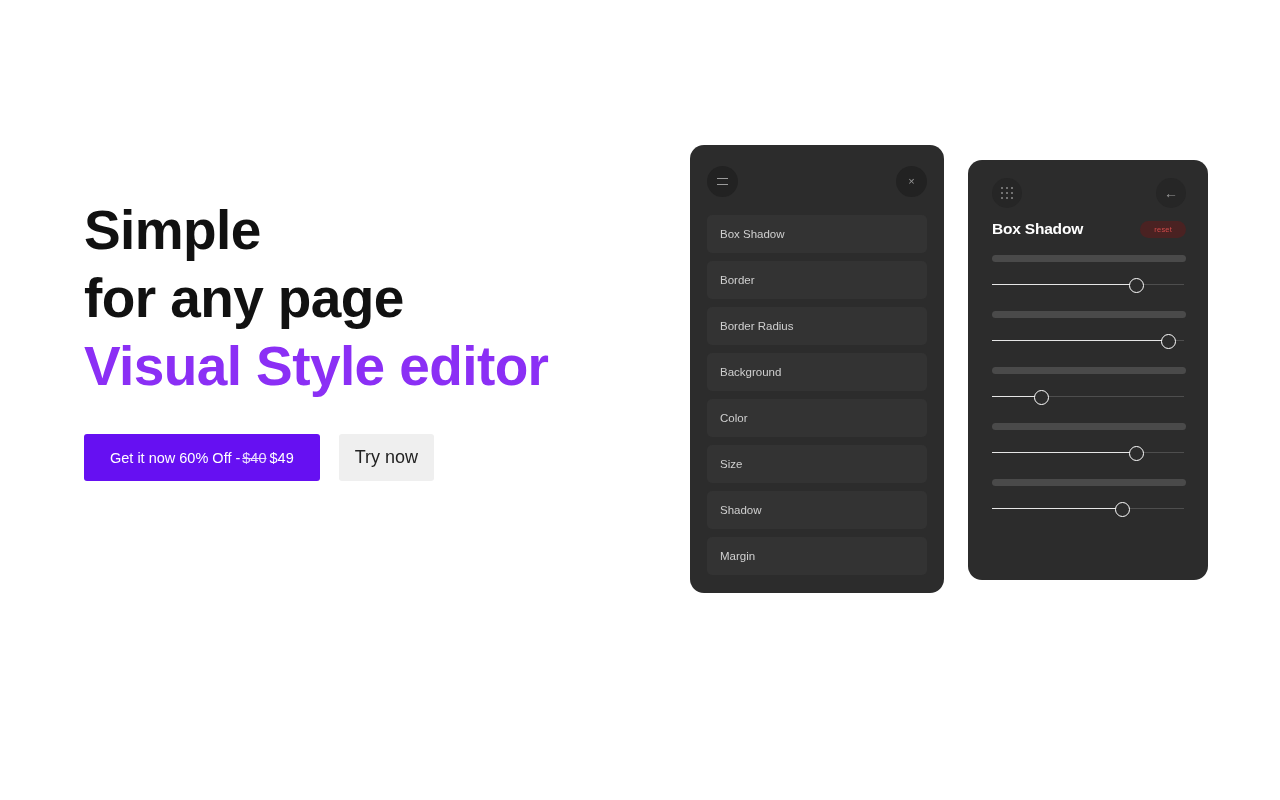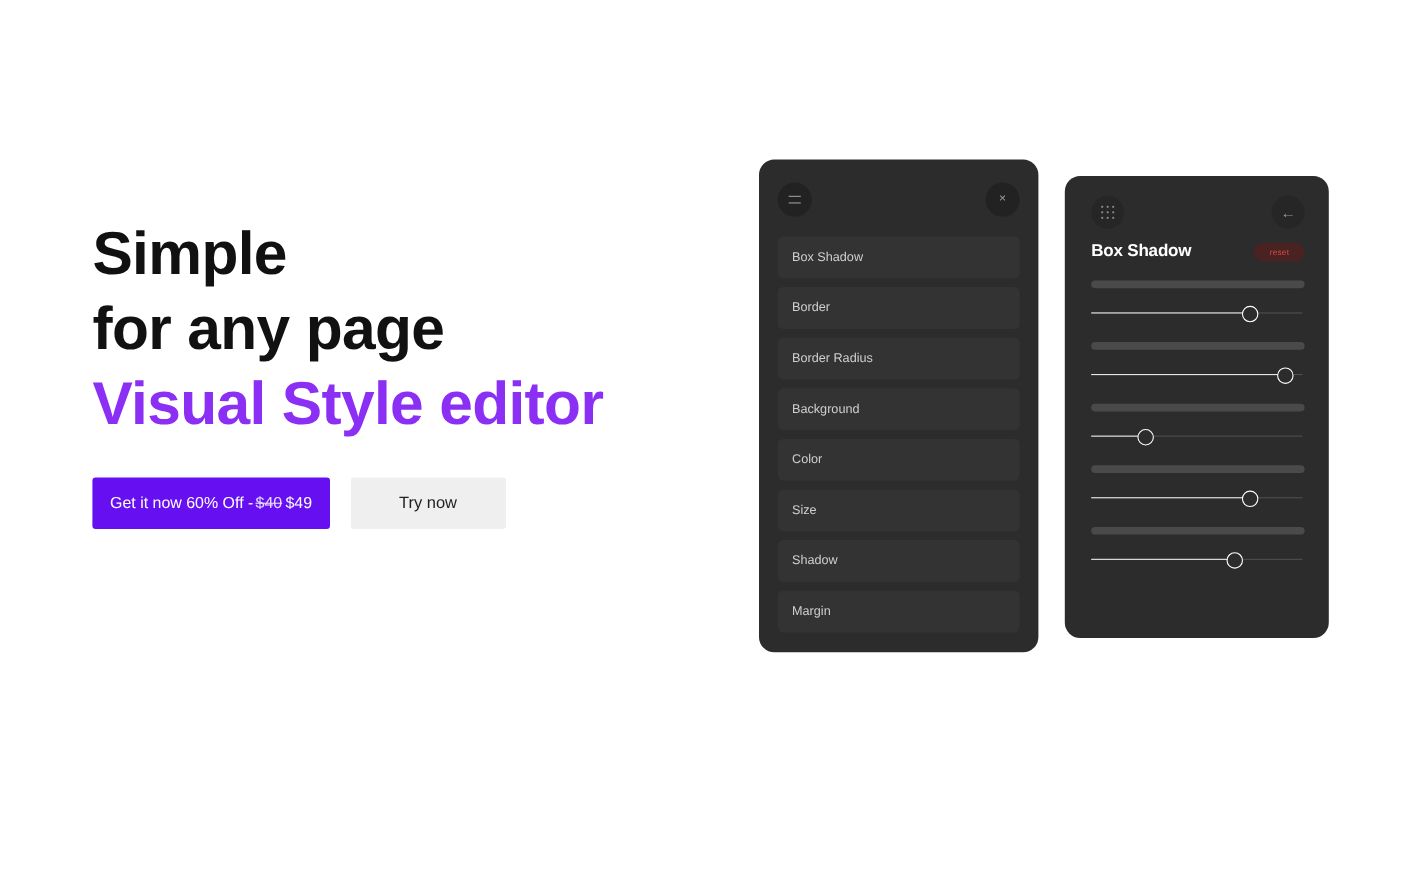--- a/index.html
+++ b/index.html
@@ -51,21 +51,21 @@
     display: flex;
     align-items: flex-start;
     gap: 19px;
   }
 
   .btn-primary {
     display: inline-flex;
     align-items: center;
     justify-content: center;
     height: 47px;
-    padding: 0 16px;
+    padding: 0 26px;
     background: #6610f2;
     color: #ffffff;
     font-size: 14.5px;
     font-weight: 500;
     border: none;
     border-radius: 3px;
     cursor: pointer;
     white-space: nowrap;
   }
   .btn-primary .old-price {
@@ -73,24 +73,24 @@
     opacity: 0.85;
     margin: 0 3px 0 2px;
   }
   .btn-primary .new-price { font-weight: 500; }
 
   .btn-secondary {
     display: inline-flex;
     align-items: center;
     justify-content: center;
     height: 47px;
-    padding: 0 44px;
+    padding: 0 16px;
     background: #efefef;
     color: #222222;
-    font-size: 15px;
+    font-size: 18px;
     font-weight: 400;
     border: none;
     border-radius: 3px;
     cursor: pointer;
     white-space: nowrap;
   }
 
   
   .panel-menu {
     position: absolute;

